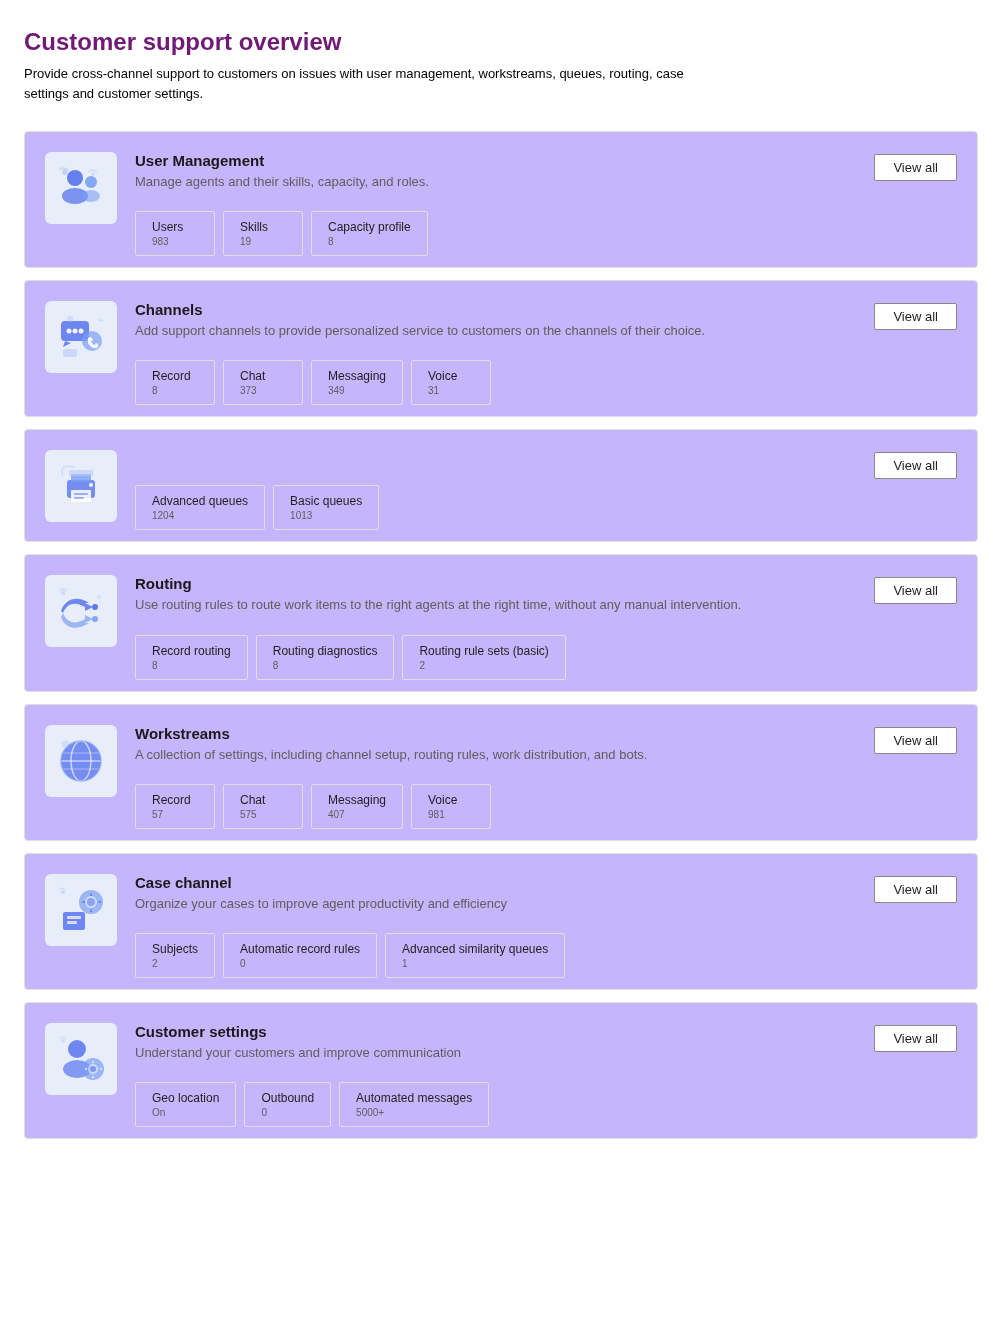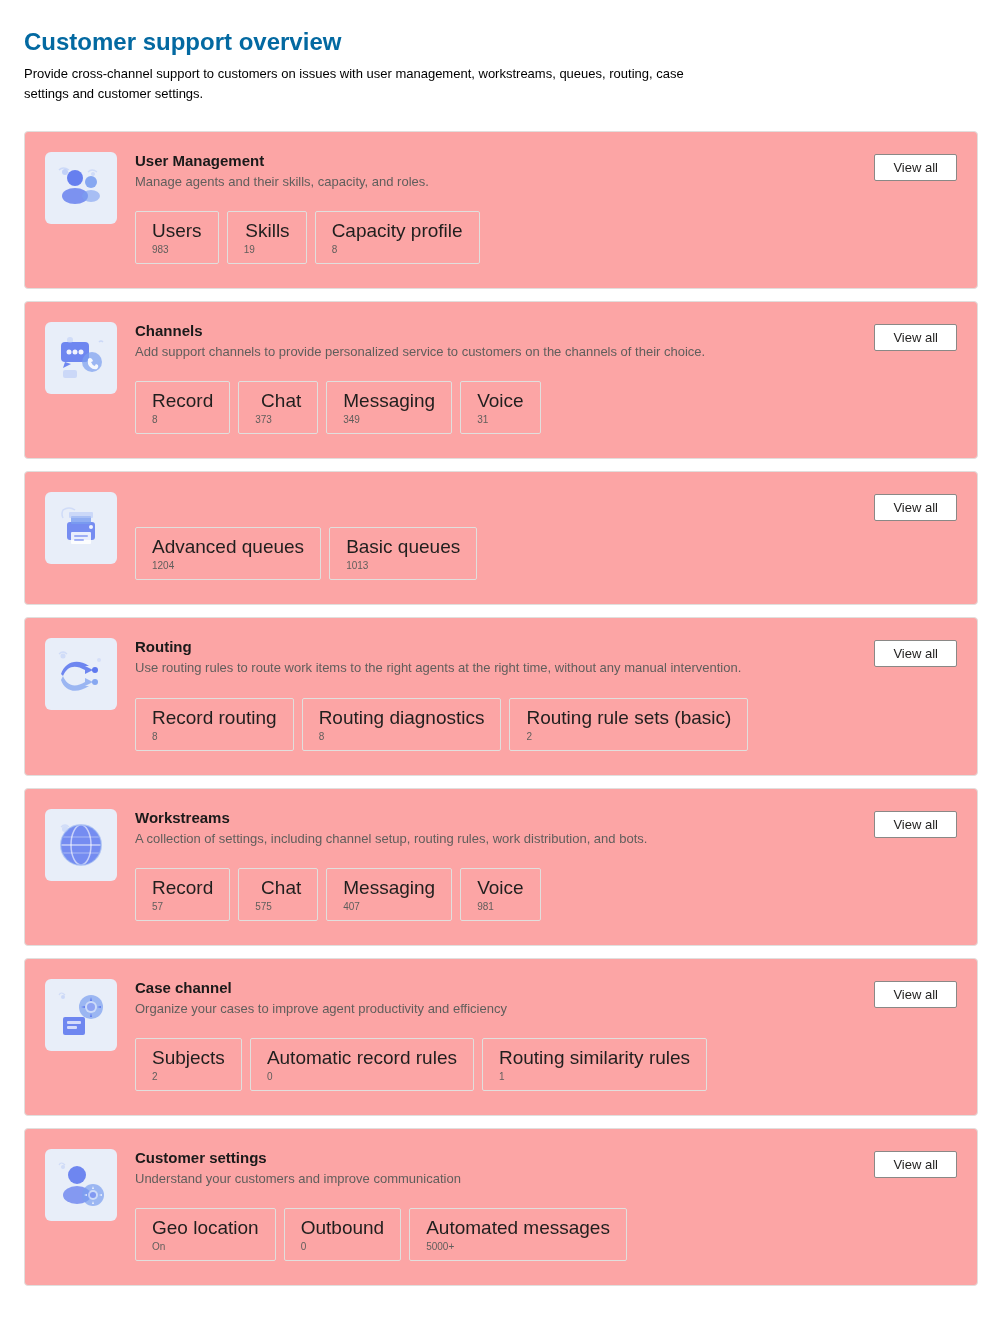--- a/index.html
+++ b/index.html
@@ -12,36 +12,36 @@
     .page-container {
       max-width: 1002px;
       margin: 0 auto;
       background: #fff;
       min-height: 1333px;
       padding: 28px 24px 40px 24px;
     }
     .page-title {
       font-size: 24px;
       font-weight: 600;
-      color: #0369a1;
+      color: #701a75;
       margin-bottom: 8px;
     }
     .page-subtitle {
       font-size: 13px;
       color: #000000;
       margin-bottom: 28px;
       line-height: 1.5;
       max-width: 680px;
     }
     .section-card {
-      background: #fca5a5;
+      background: #c4b5fd;
       border: 1px solid #e1dfdd;
       border-radius: 4px;
       margin-bottom: 12px;
-      padding: 20px 20px 20px 20px;
+      padding: 20px 20px 7px 20px;
       display: flex;
       align-items: flex-start;
       gap: 18px;
     }
     .section-icon {
       width: 72px;
       min-width: 72px;
       height: 72px;
       display: flex;
       align-items: center;
@@ -93,25 +93,24 @@
     }
     .stat-box {
       border: 1px solid #e1dfdd;
       border-radius: 2px;
       padding: 8px 16px;
       margin-right: 8px;
       margin-bottom: 4px;
       min-width: 80px;
     }
     .stat-label {
-      font-size: 19px;
+      font-size: 12px;
       color: #201f1e;
       font-weight: 500;
       margin-bottom: 2px;
-      text-align: right;
     }
     .stat-value {
       font-size: 10px;
       color: #605e5c;
     }
     .section-header-left {
       flex: 1;
     }
     .section-header-right {
       margin-left: 20px;
@@ -366,21 +365,21 @@
       <div class="stats-row">
         <div class="stat-box">
           <div class="stat-label">Subjects</div>
           <div class="stat-value">2</div>
         </div>
         <div class="stat-box">
           <div class="stat-label">Automatic record rules</div>
           <div class="stat-value">0</div>
         </div>
         <div class="stat-box">
-          <div class="stat-label">Routing similarity rules</div>
+          <div class="stat-label">Advanced similarity queues</div>
           <div class="stat-value">1</div>
         </div>
       </div>
     </div>
   </div>
 
   <div class="section-card">
     <div class="section-icon">
       <svg viewBox="0 0 52 52" fill="none" xmlns="http://www.w3.org/2000/svg">
 

